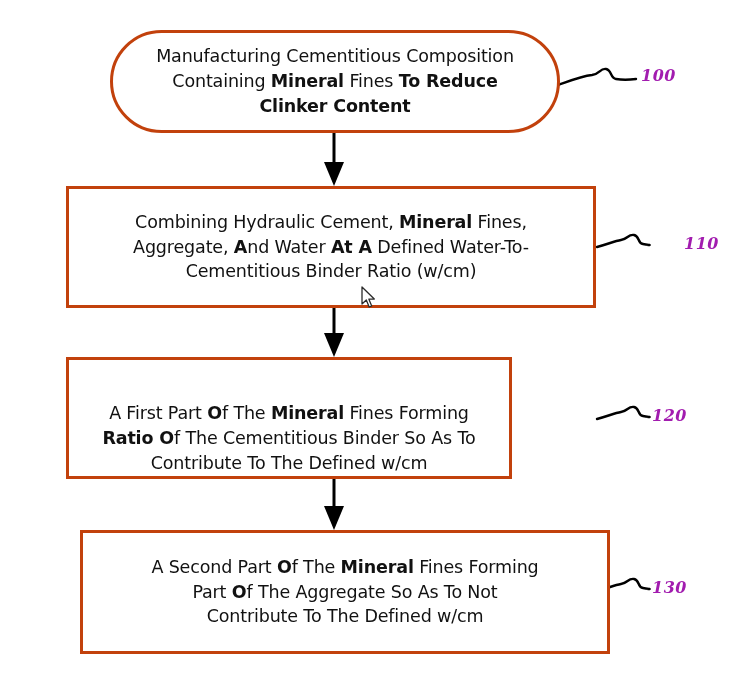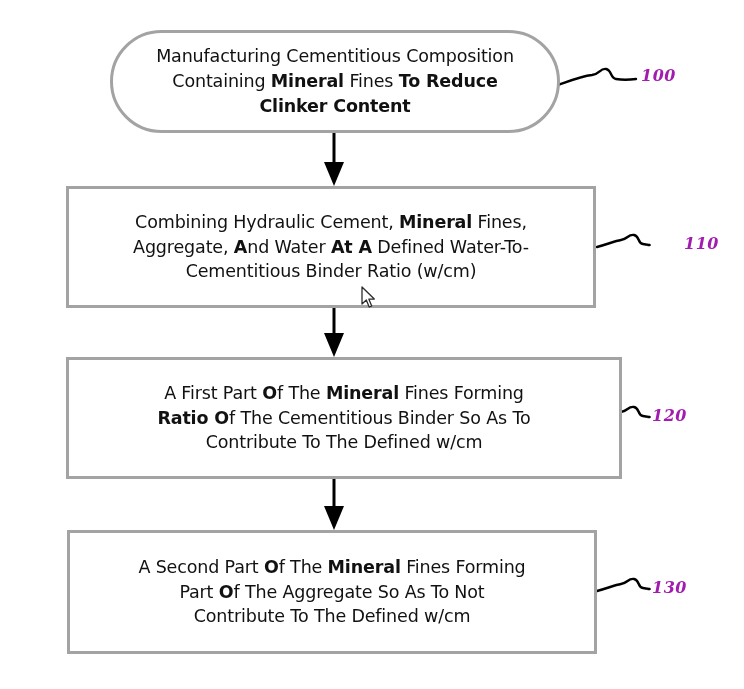--- a/index.html
+++ b/index.html
@@ -16,21 +16,21 @@
     height: 689px;
     background: #ffffff;
     overflow: hidden;
   }
 
   
   .node {
     position: absolute;
     box-sizing: border-box;
     background: #ffffff;
-    border: 3px solid #a3a3a3;
+    border: 3px solid #c2410c;
     display: flex;
     align-items: center;
     justify-content: center;
   }
   .node.stadium {
     border-radius: 999px;
   }
   .node.rect {
     border-radius: 0;
   }
@@ -45,22 +45,22 @@
     padding: 0 14px;
     white-space: pre-line;
   }
   .node-text b {
     font-weight: 700;
   }
 
   
   #node-100 { left: 110px; top: 30px;  width: 450px; height: 103px; }
   #node-110 { left: 66px;  top: 186px; width: 530px; height: 122px; }
-  #node-120 { left: 66px;  top: 357px; width: 556px; height: 122px; }
-  #node-130 { left: 67px;  top: 530px; width: 530px; height: 124px; }
+  #node-120 { left: 66px;  top: 357px; width: 446px; height: 122px; align-items: flex-end; }
+  #node-130 { left: 80px;  top: 530px; width: 530px; height: 124px; }
 
   
   .connector {
     position: absolute;
     left: 0;
     top: 0;
     width: 744px;
     height: 689px;
     pointer-events: none;
   }

